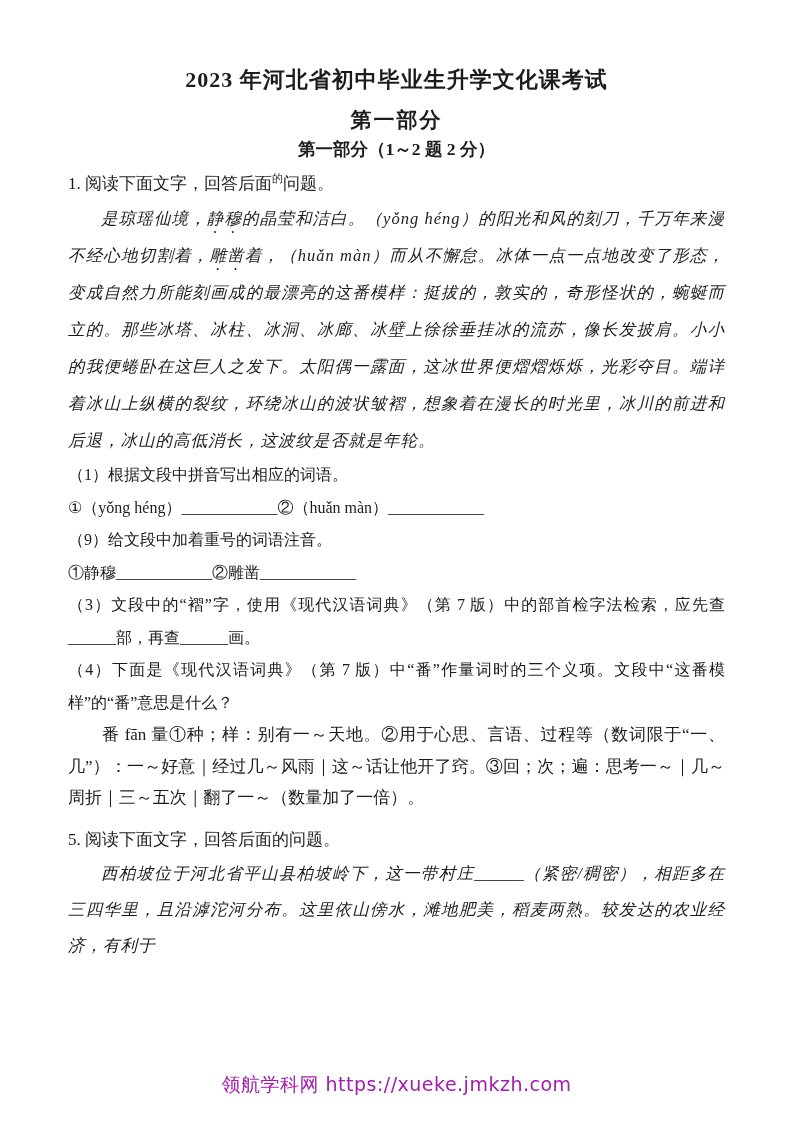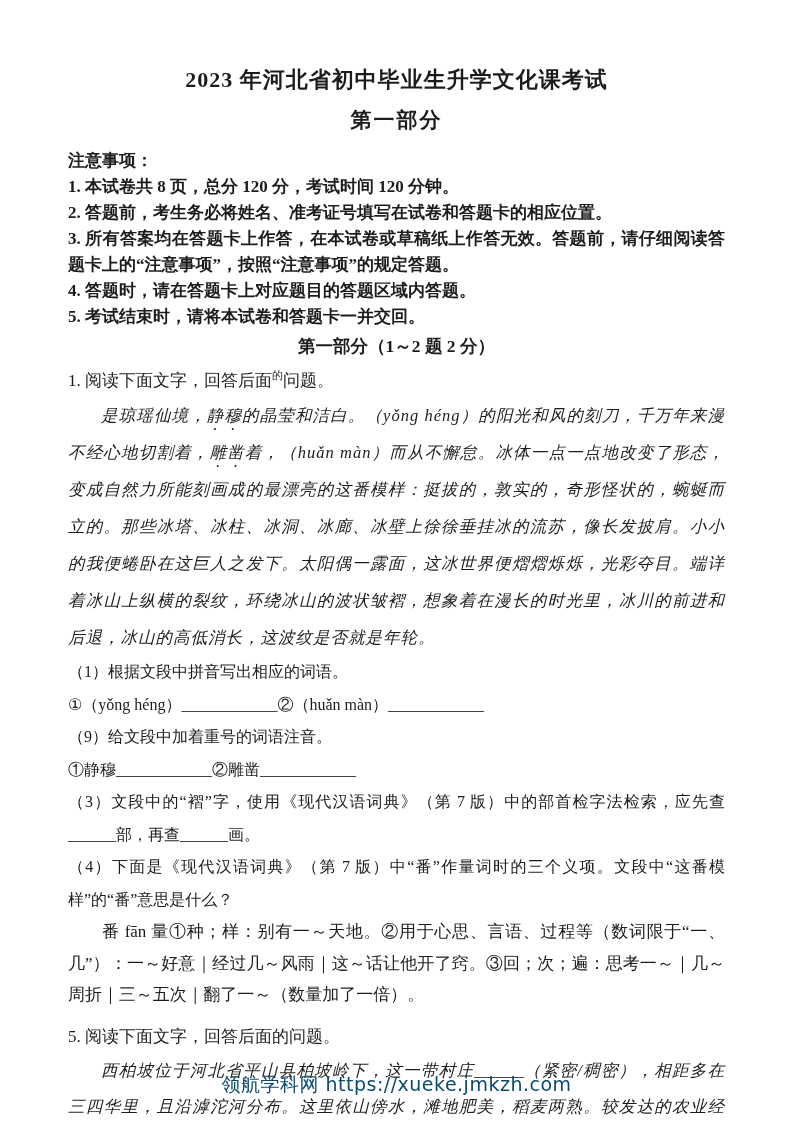--- a/index.html
+++ b/index.html
@@ -116,41 +116,33 @@
 
   .watermark {
     position: absolute;
     left: 0;
     right: 0;
     bottom: 26px;
     text-align: center;
     font-family: "DejaVu Sans", "Liberation Sans", sans-serif;
     font-size: 19px;
     line-height: 24px;
-    color: #0c4a6e;
+    color: #a21caf;
     letter-spacing: 0.5px;
   }
 </style>
 </head>
 <body>
 
 <div class="page">
   <div class="content">
 
     <h1 class="exam-title">2023 年河北省初中毕业生升学文化课考试</h1>
     <h2 class="exam-subtitle">第一部分</h2>
 
-    <div class="notice">
-      <p>注意事项：</p>
-      <p>1. 本试卷共 8 页，总分 120 分，考试时间 120 分钟。</p>
-      <p>2. 答题前，考生务必将姓名、准考证号填写在试卷和答题卡的相应位置。</p>
-      <p>3. 所有答案均在答题卡上作答，在本试卷或草稿纸上作答无效。答题前，请仔细阅读答题卡上的“注意事项”，按照“注意事项”的规定答题。</p>
-      <p>4. 答题时，请在答题卡上对应题目的答题区域内答题。</p>
-      <p>5. 考试结束时，请将本试卷和答题卡一并交回。</p>
-    </div>
 
     <div class="section-heading">第一部分（1～2 题 2 分）</div>
 
     <div>
       <p class="stem"><span>1. 阅读下面文字，回答后面</span><sup>的</sup><span>问题。</span></p>
 
       <p class="passage"><span>是琼瑶仙境，</span><span class="emph">静穆</span><span>的晶莹和洁白。（yǒng héng）的阳光和风的刻刀，千万年来漫不经心地切割着，</span><span class="emph">雕凿</span><span>着，（huǎn màn）而从不懈怠。冰体一点一点地改变了形态，变成自然力所能刻画成的最漂亮的这番模样：挺拔的，敦实的，奇形怪状的，蜿蜒而立的。那些冰塔、冰柱、冰洞、冰廊、冰壁上徐徐垂挂冰的流苏，像长发披肩。小小的我便蜷卧在这巨人之发下。太阳偶一露面，这冰世界便熠熠烁烁，光彩夺目。端详着冰山上纵横的裂纹，环绕冰山的波状皱褶，想象着在漫长的时光里，冰川的前进和后退，冰山的高低消长，这波纹是否就是年轮。</span></p>
 
       <p class="qline">（1）根据文段中拼音写出相应的词语。</p>
       <p class="qline"><span>①（yǒng héng）</span><span class="blank">____________</span><span>②（huǎn màn）</span><span class="blank">____________</span></p>

